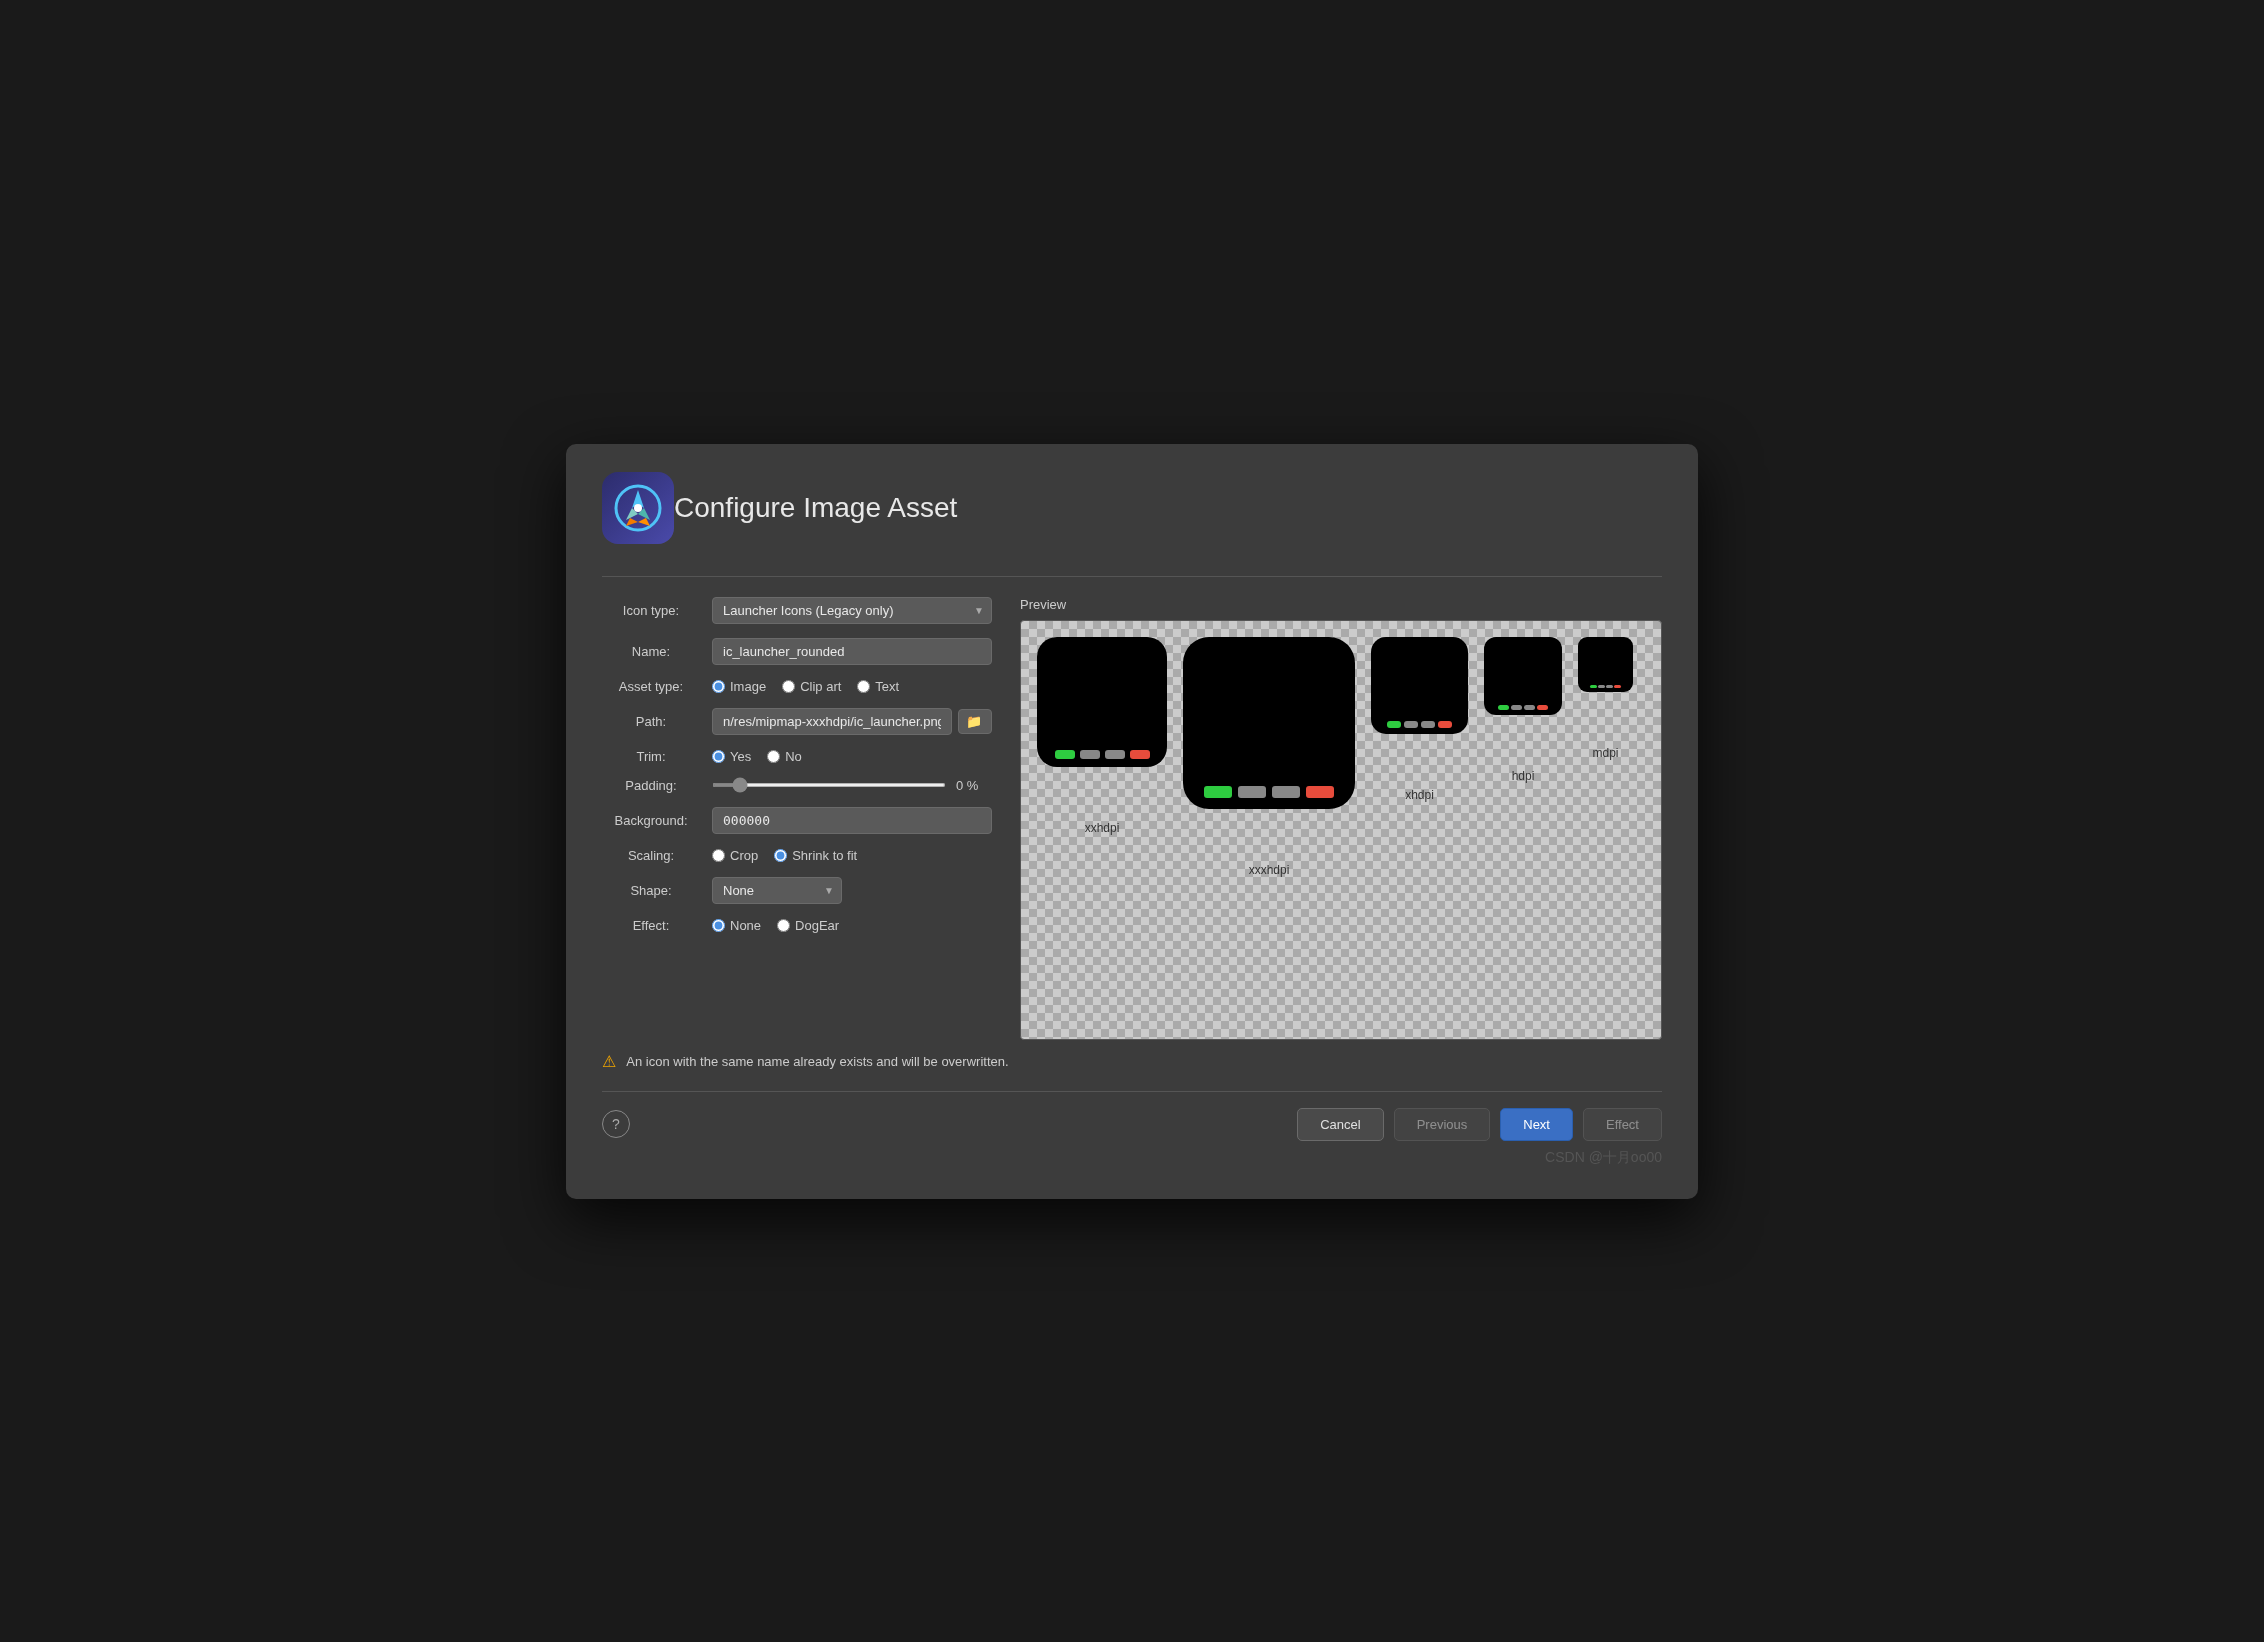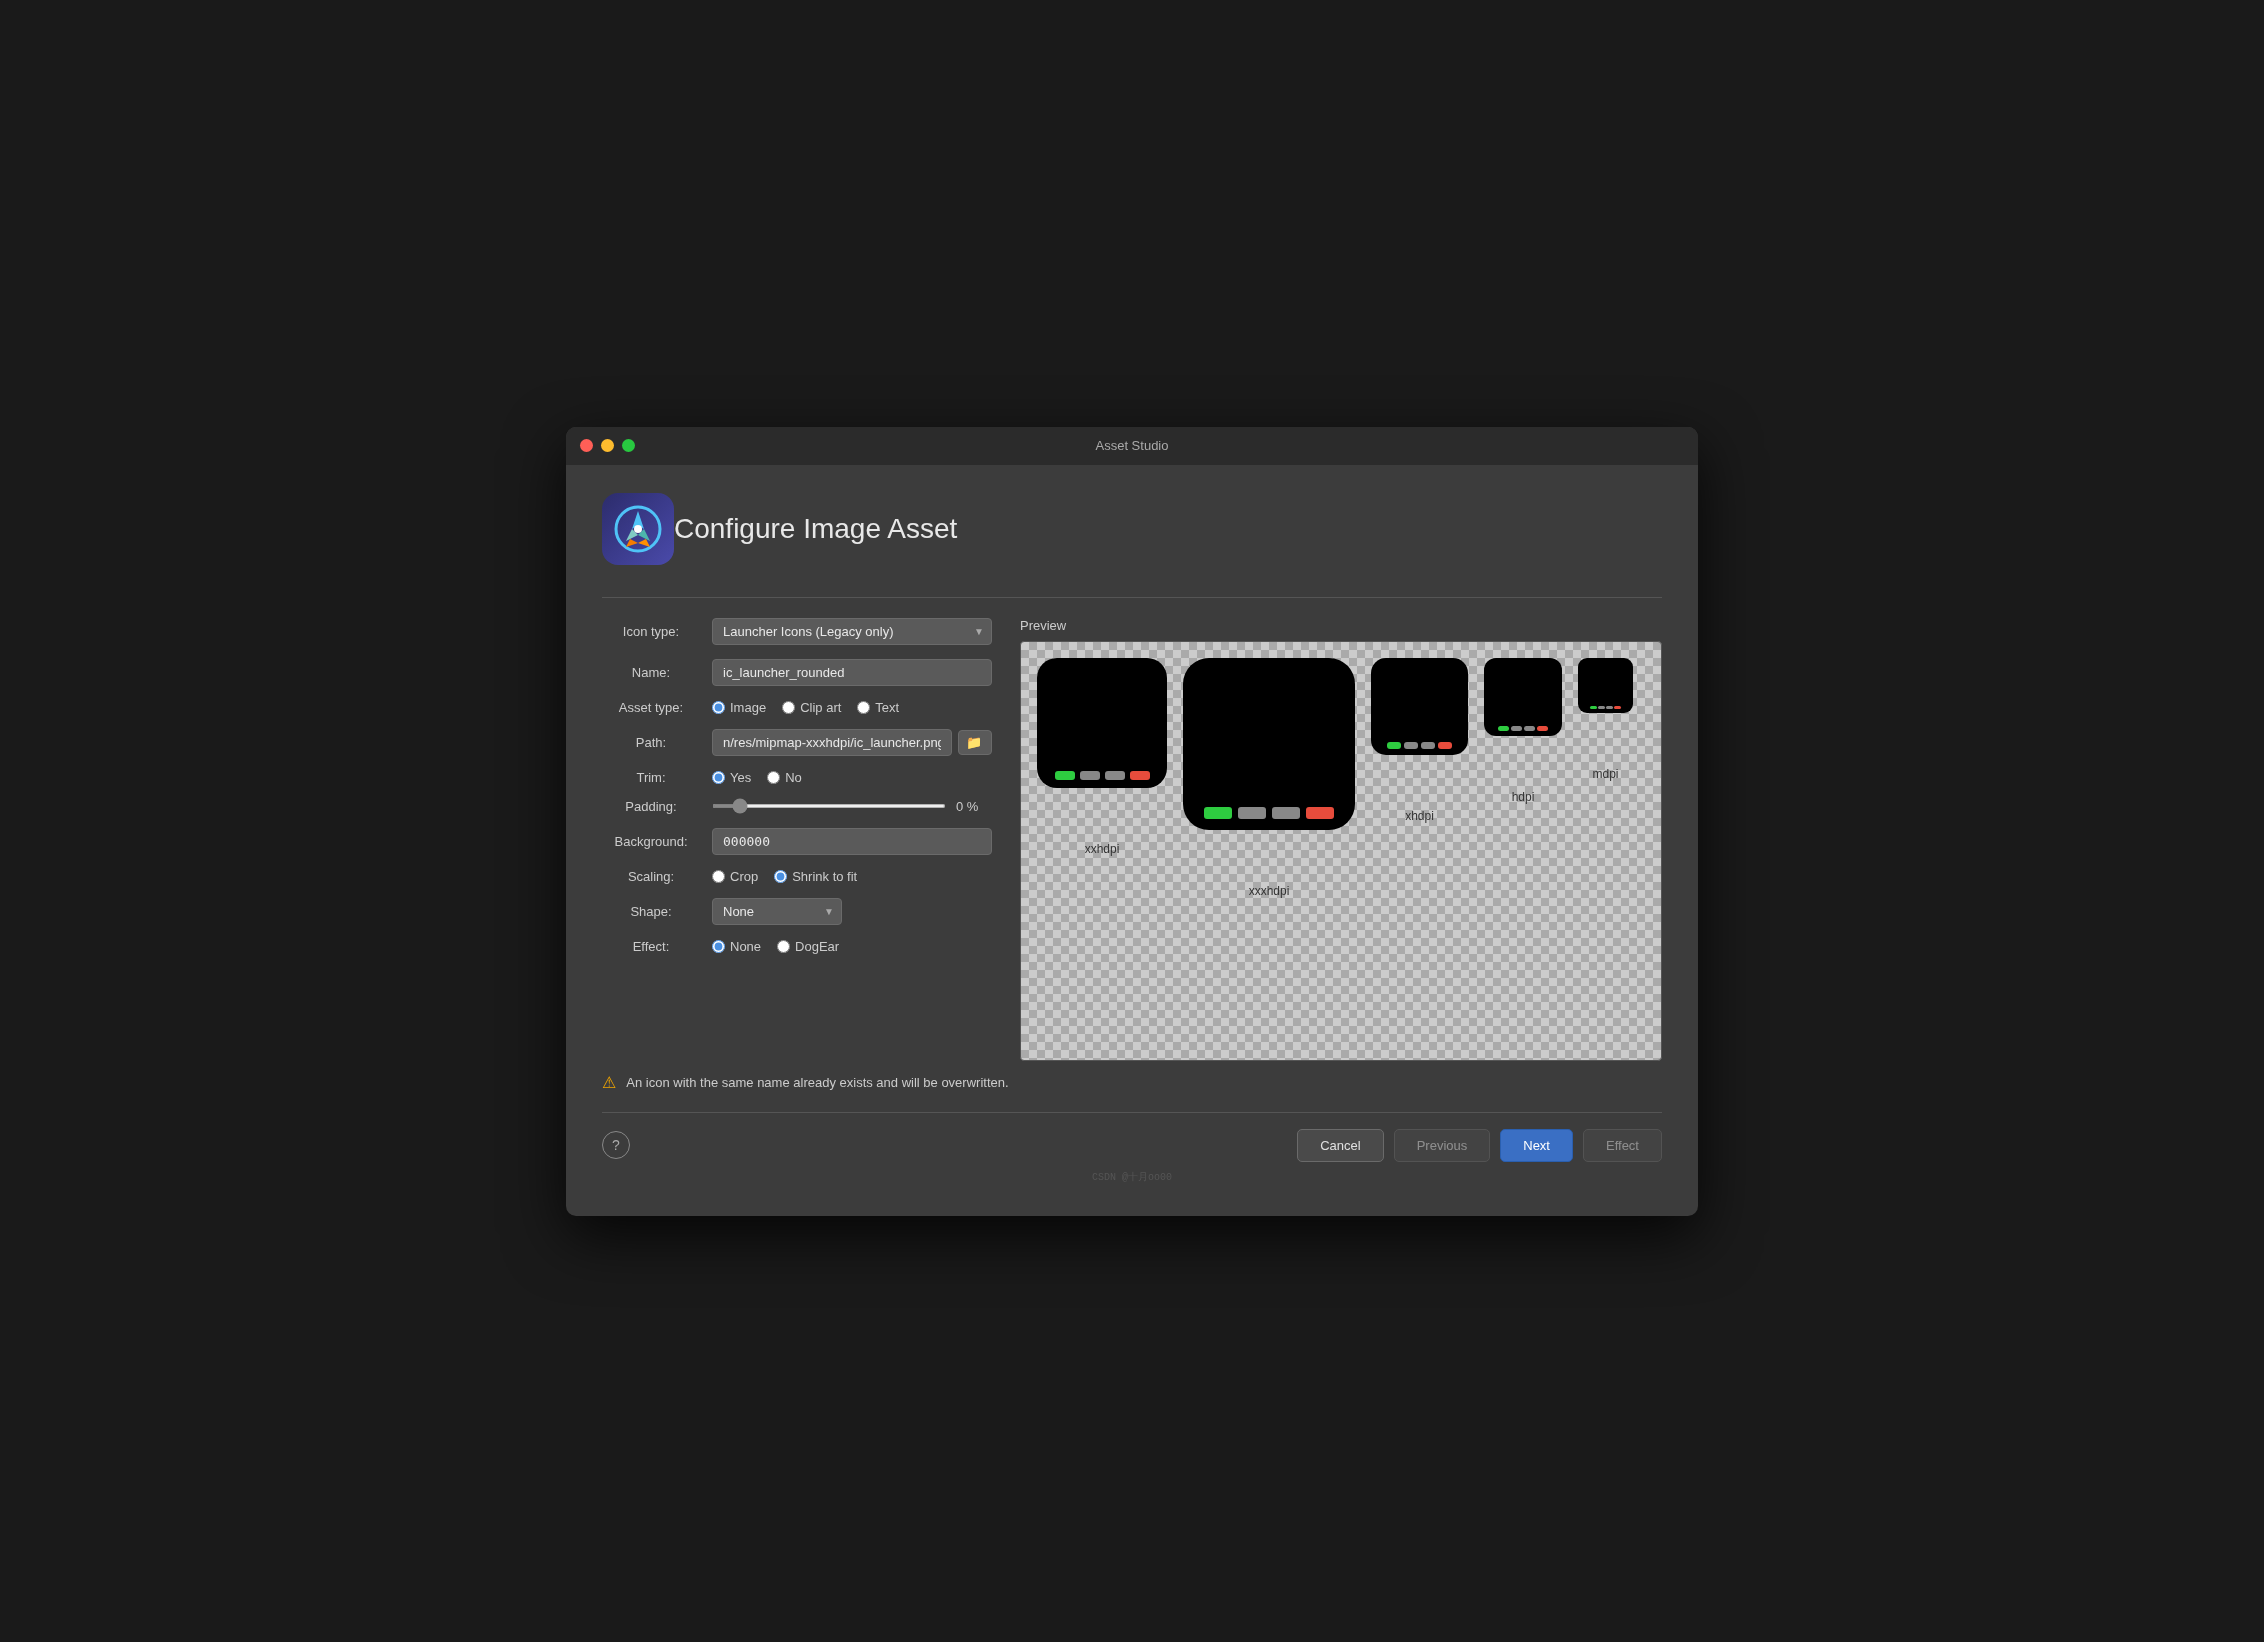--- a/index.html
+++ b/index.html
@@ -325,39 +325,30 @@
     .btn-primary {
       background: #3a6fc4;
       border-color: #2a5faf;
       color: white;
     }
     .btn-cancel {
       background: #4a4a4a;
     }
     .watermark {
       color: #555;
-      font-size: 10px;
-      text-align: center;
+      font-size: 14px;
+      text-align: right;
       padding: 4px 0;
-      font-family: Liberation Mono, monospace;
     }
   </style>
 </head>
 <body>
 
 <div class="window">
 
-  <div class="titlebar">
-    <div class="traffic-lights">
-      <div class="traffic-light close"></div>
-      <div class="traffic-light minimize"></div>
-      <div class="traffic-light maximize"></div>
-    </div>
-    <span class="titlebar-title">Asset Studio</span>
-  </div>
 
   <div class="content">
 
     <div class="header">
       <div class="app-icon">
         <svg viewBox="0 0 52 52">
           <circle cx="26" cy="26" r="22" fill="none" stroke="#4fc3f7" stroke-width="3"></circle>
           <path d="M26 8 L20 26 L26 22 L32 26 Z" fill="#4fc3f7"></path>
           <path d="M20 26 L14 38 L26 32 Z" fill="#80cbc4"></path>
           <path d="M32 26 L38 38 L26 32 Z" fill="#4db6ac"></path>

